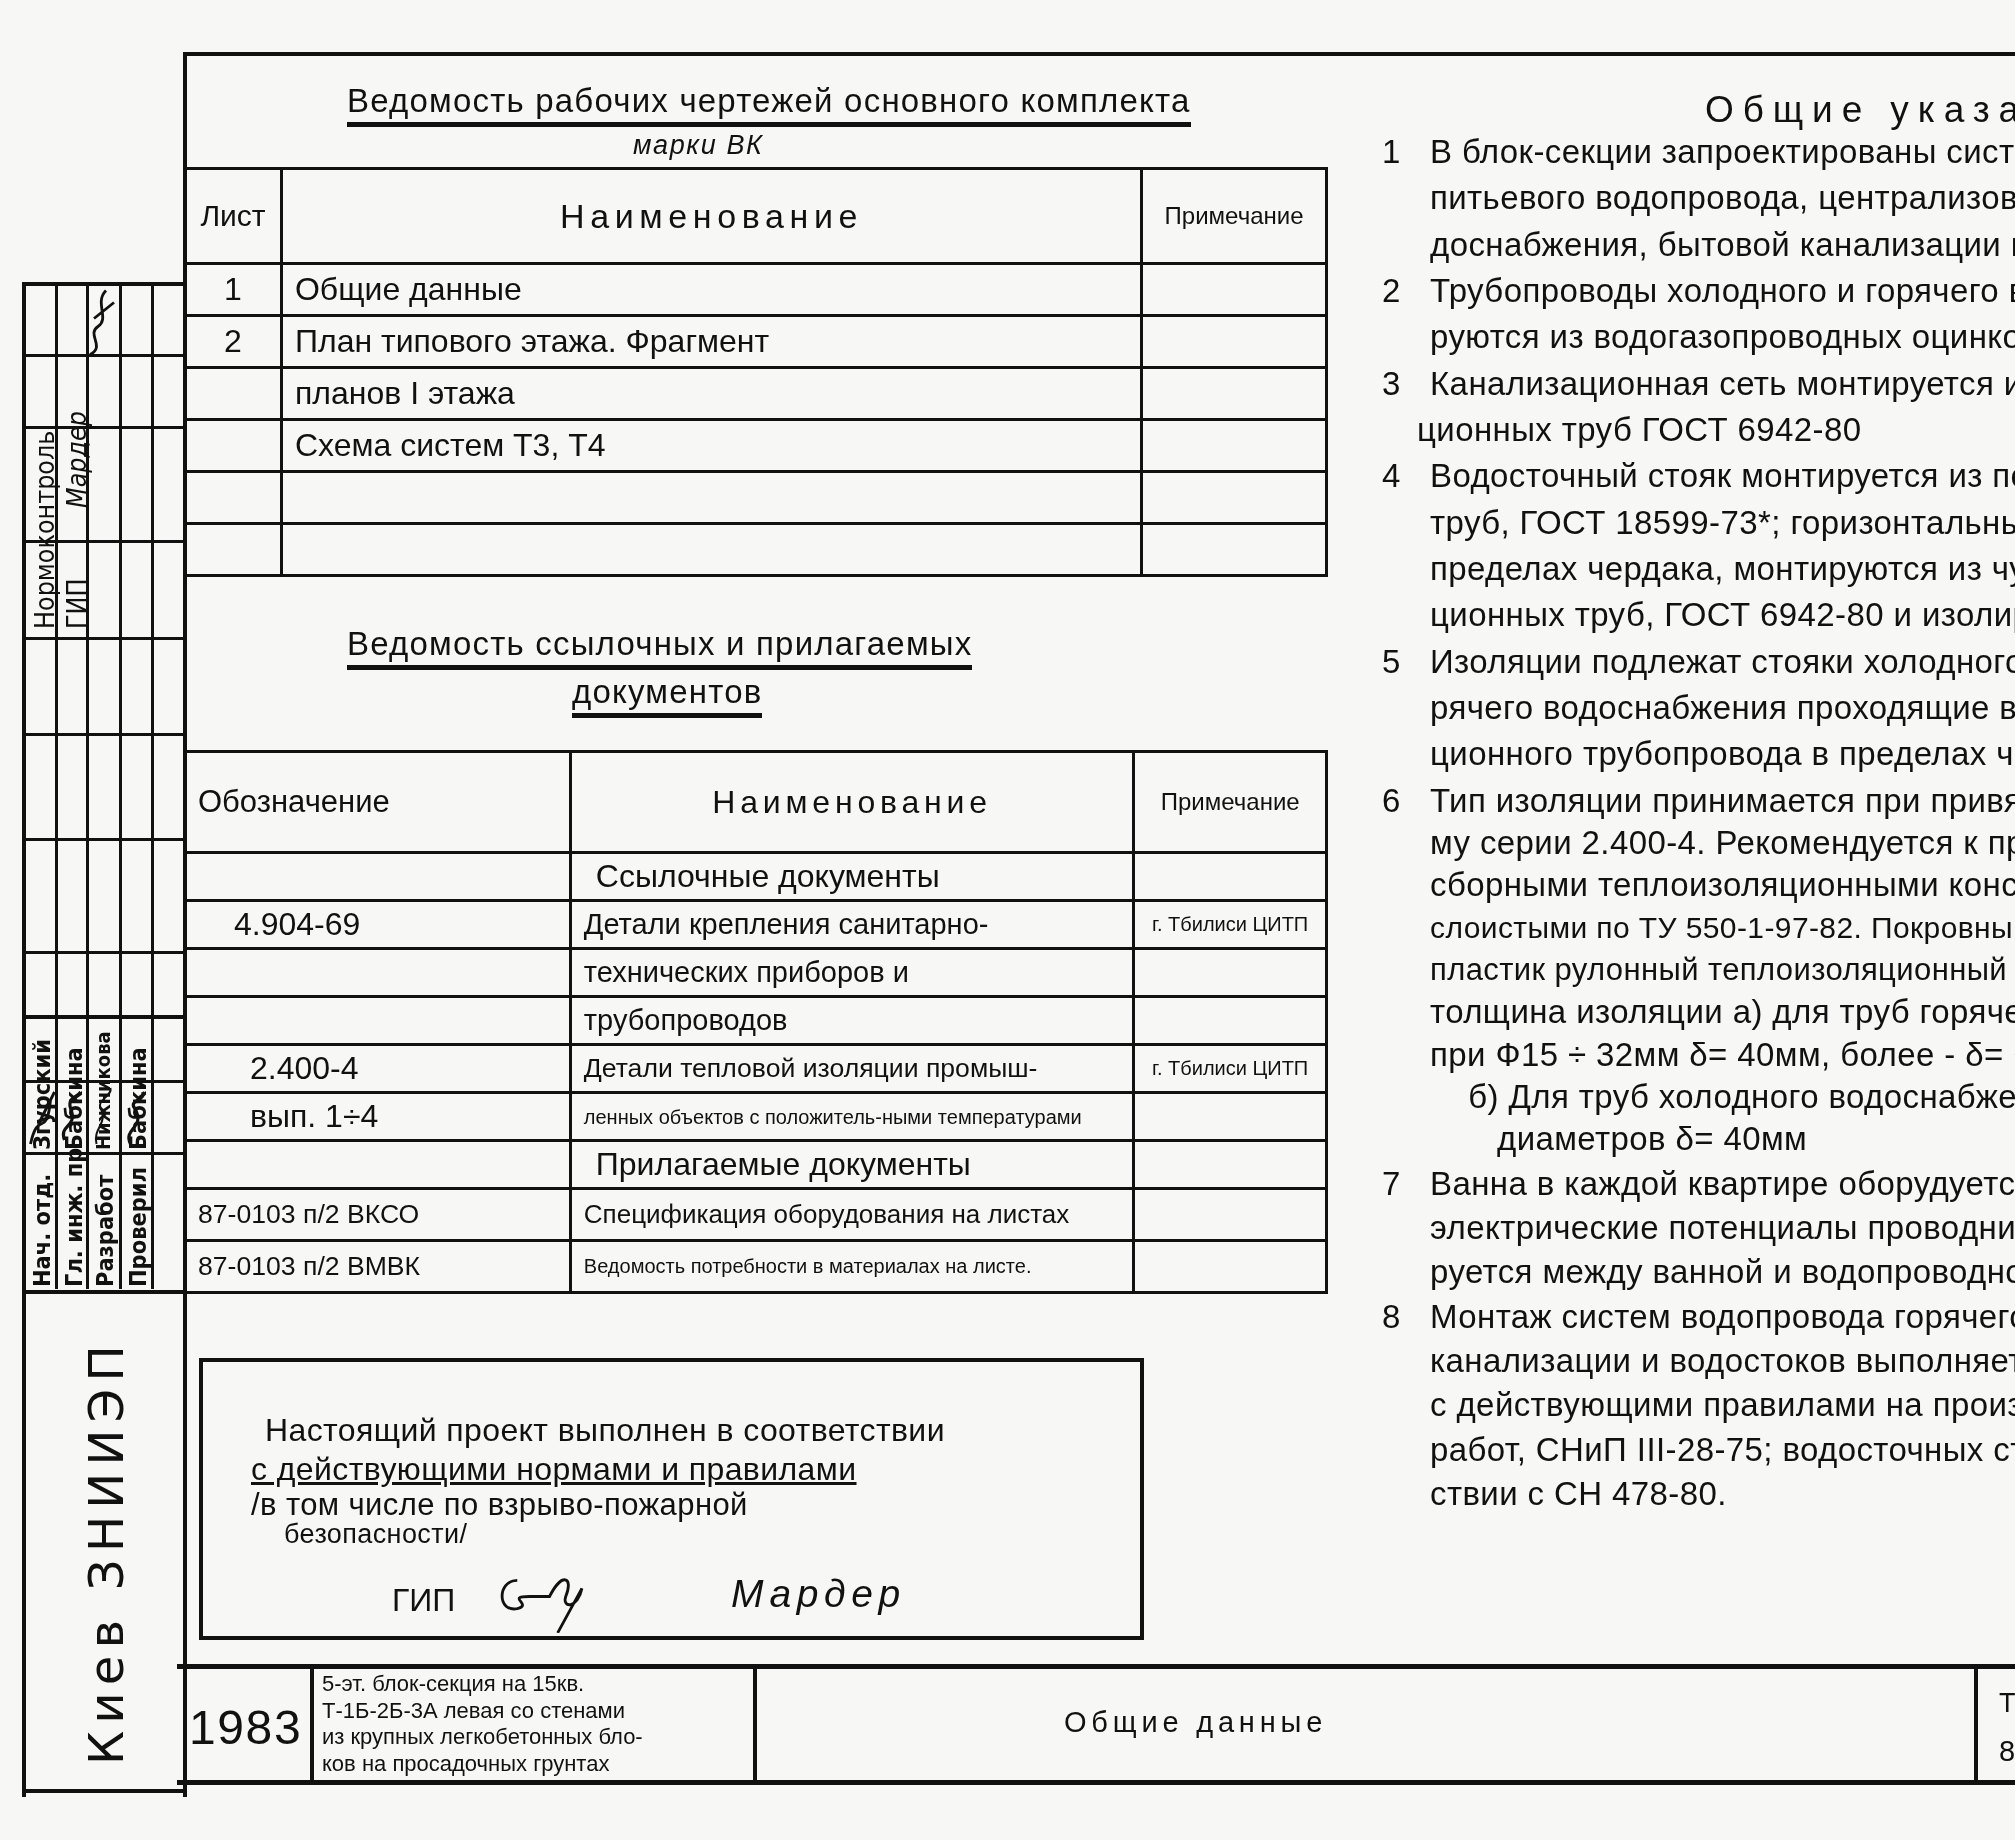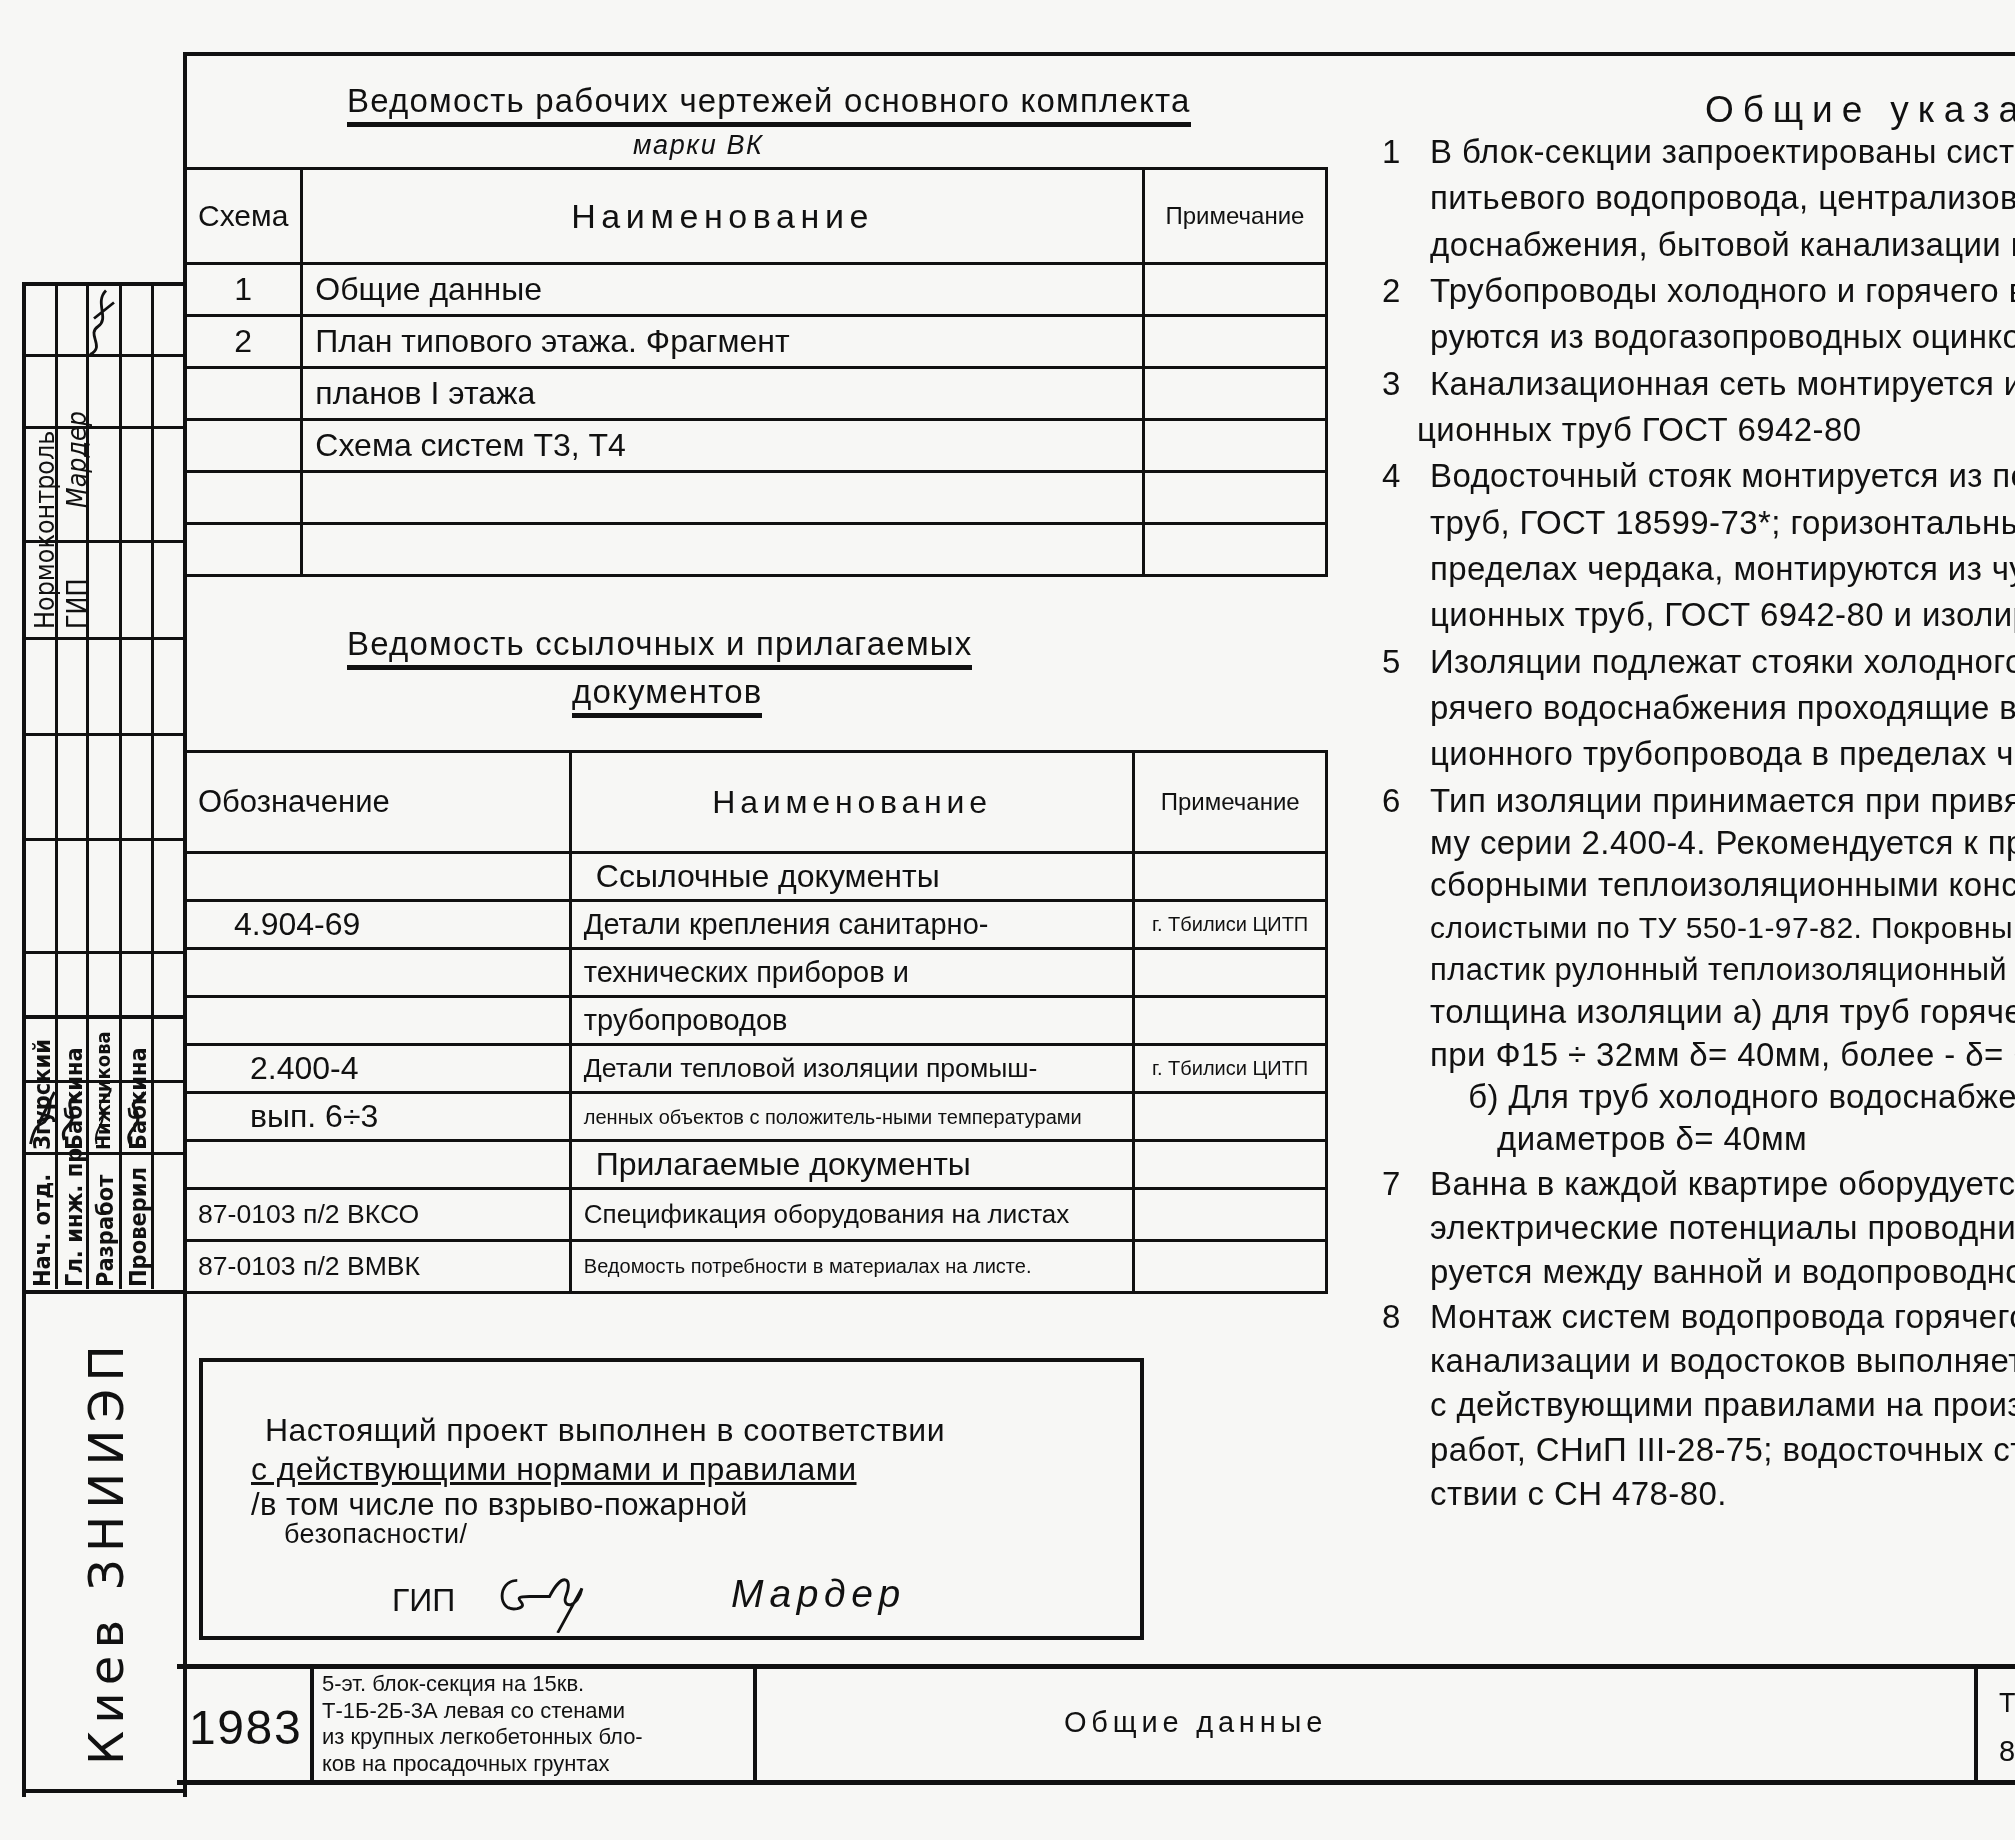--- a/index.html
+++ b/index.html
@@ -87,21 +87,21 @@
 <div class="abs" style="left:633px; top:130px; font-size:27px; font-style:italic; letter-spacing:1.6px;">марки ВК</div>
 
 <table class="grid" style="left:183px; top:167px; width:1145px;">
   <colgroup>
       <col style="width:97px">
       <col style="width:862px">
       <col style="width:185px">
     </colgroup>
   <tbody>
       <tr style="height:95px;">
-    <td style="text-align:center; font-size:30px;">Схема</td>
+    <td style="text-align:center; font-size:30px;">Лист</td>
     <td style="text-align:center; letter-spacing:5.6px; font-size:34px;">Наименование</td>
     <td style="text-align:center; font-size:24px; padding:0 4px;">Примечание</td>
   </tr>
   <tr style="height:52px;">
     <td style="text-align:center;">1</td>
     <td>Общие данные</td>
     <td></td>
   </tr>
   <tr style="height:52px;">
     <td style="text-align:center;">2</td>
@@ -169,21 +169,21 @@
     <td></td>
     <td style="font-size:29px;">трубопроводов</td>
     <td></td>
   </tr>
   <tr style="height:48px;">
     <td style="padding-left:64px;">2.400-4</td>
     <td style="font-size:26.6px;">Детали тепловой изоляции промыш-</td>
     <td style="font-size:20px; white-space:normal; text-align:center; line-height:21px;">г. Тбилиси ЦИТП</td>
   </tr>
   <tr style="height:48px;">
-    <td style="padding-left:64px;">вып. 6÷3</td>
+    <td style="padding-left:64px;">вып. 1÷4</td>
     <td style="font-size:20px; white-space:normal; line-height:20px;">ленных объектов с положитель-ными температурами</td>
     <td></td>
   </tr>
   <tr style="height:48px;">
     <td></td>
     <td style="padding-left:24px;">Прилагаемые документы</td>
     <td></td>
   </tr>
   <tr style="height:52px;">
     <td style="font-size:26.6px;">87-0103 п/2  ВКСО</td>

